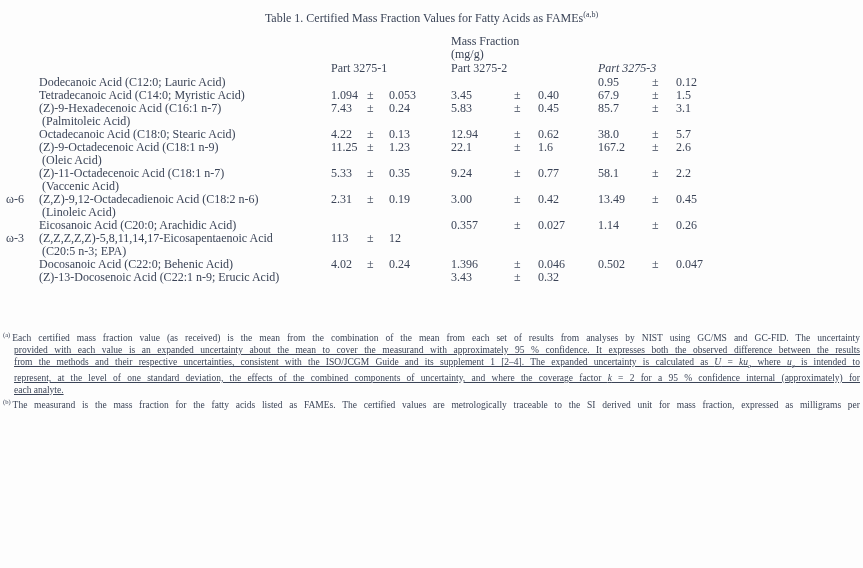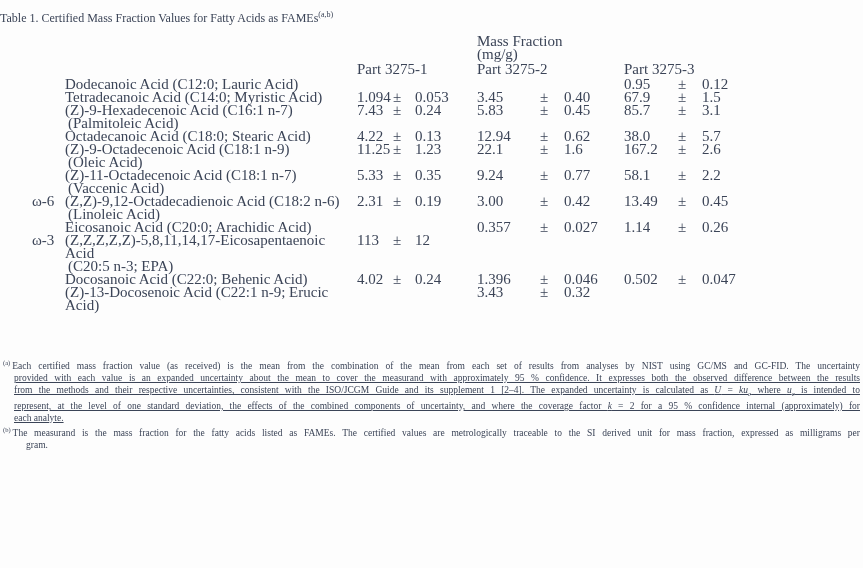--- a/index.html
+++ b/index.html
@@ -3,32 +3,32 @@
 <meta charset="utf-8">
 <style>
   html,body{margin:0;padding:0;}
   body{
     width:863px;height:568px;overflow:hidden;
     background:#fdfdfd;
     font-family:"Liberation Serif","DejaVu Serif",serif;
     color:#3b4457;
   }
   .page{width:863px;height:568px;position:relative;}
-  .doc-title{margin-top:8px;text-align:left;font-size:12px;line-height:14px;}
+  .doc-title{margin-top:8px;text-align:center;font-size:12px;line-height:14px;}
   .title-sup{font-size:8px;}
   table.data{
     border-collapse:collapse;table-layout:fixed;
-    margin:10px 0 0 32px;width:740px;font-size:15px;
+    margin:10px 0 0 6px;width:740px;font-size:12px;
   }
   table.data td,table.data th{padding:0;font-weight:normal;vertical-align:top;text-align:left;}
   thead .unit-cell{text-align:center;line-height:13px;padding-bottom:13px;}
   thead .part-cell{text-align:center;padding-bottom:21px;}
   thead .part-1{padding-right:44px;}
   thead .part-2{padding-right:11px;}
-  thead .part-3{padding-right:30px;}
+  thead .part-3{padding-right:30px;font-style:italic;}
   tbody td{line-height:13px;padding:2px 0 3px 0;}
   td.omega{}
   td.name .name2{padding-left:3px;}
   td.val{text-align:right;}
   td.val.intval{padding-right:22px;font-family:Liberation Serif, serif;}
   td.pm{text-align:center;}
   td.unc{text-align:left;padding-left:2px;}
   .footnotes{margin:45px 3px 0 3px;font-size:9.5px;line-height:12px;}
   .fn-line{white-space:nowrap;text-align:justify;text-align-last:justify;}
   .fn-line.last{text-align-last:left;}
@@ -252,17 +252,16 @@
   <div class="footnotes">
       <div class="fn-a">
         <div class="fn-line"><span class="fn-marker">(a)</span><span>Each certified mass fraction value (as received) is the mean from the combination of the mean from each set of results from analyses by NIST using GC/MS and GC-FID.  The uncertainty</span></div>
         <div class="fn-line cont"><span>provided with each value is an expanded uncertainty about the mean to cover the measurand with approximately 95 % confidence.  It expresses both the observed difference between the results</span></div>
         <div class="fn-line cont"><span>from the methods and their respective uncertainties, consistent with the ISO/JCGM Guide and its supplement 1 [2–4].  The expanded uncertainty is calculated as </span><i class="fseg-i">U</i><span> = </span><i class="fseg-i">ku</i><sub class="fseg-sub">c</sub><span> where </span><i class="fseg-i">u</i><sub class="fseg-sub">c</sub><span> is intended to</span></div>
         <div class="fn-line cont"><span>represent, at the level of one standard deviation, the effects of the combined components of uncertainty, and where the coverage factor </span><i class="fseg-i">k</i><span> = 2 for a 95 % confidence internal (approximately) for</span></div>
         <div class="fn-line cont last"><span>each analyte.</span></div>
       </div>
       <div class="fn-b">
         <div class="fn-line"><span class="fn-marker">(b)</span><span>The measurand is the mass fraction for the fatty acids listed as FAMEs.  The certified values are metrologically traceable to the SI derived unit for mass fraction, expressed as milligrams per</span></div>
-        <div class="fn-line cont last"><span>gram.</span></div>
       </div>
     </div>
 
 </div>
 
 </body></html>

